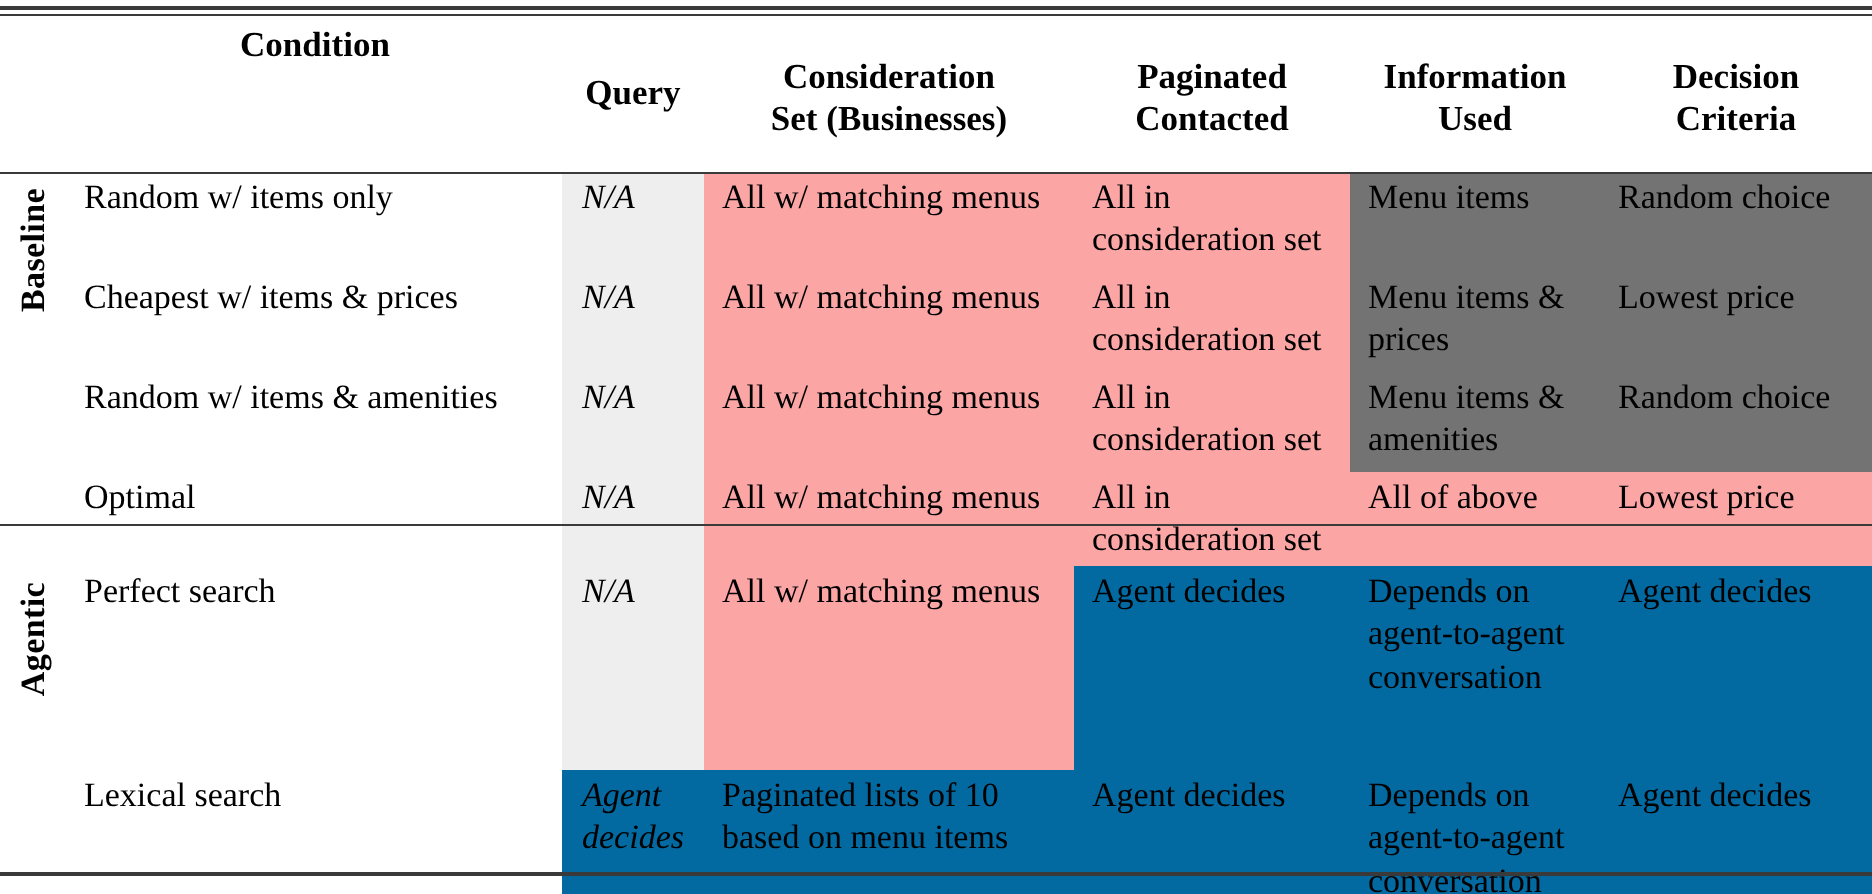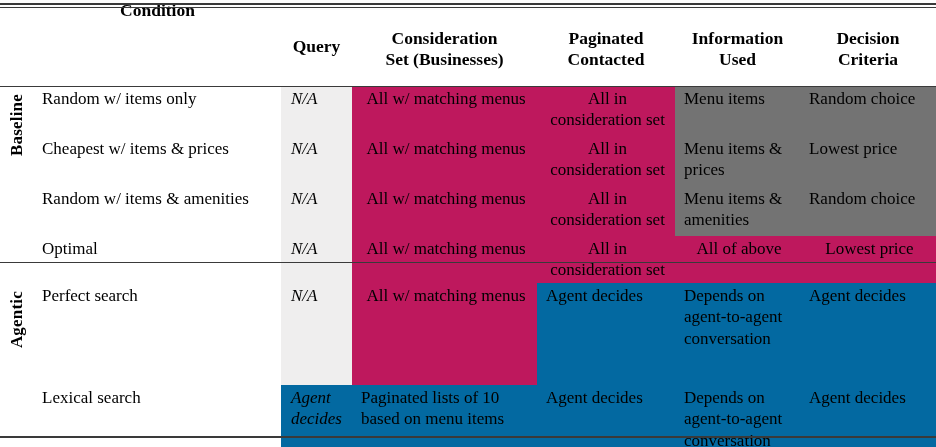--- a/index.html
+++ b/index.html
@@ -72,21 +72,21 @@
 
   
   thead th {
     font-weight: bold;
     font-size: 17.5px;
     line-height: 1.22;
     text-align: center;
     padding: 0;
     vertical-align: top;
   }
-  th.h-cond   { vertical-align: top;    padding-top: 0; }
+  th.h-cond   { vertical-align: top;    padding-top: 12px; }
   th.h-query  { vertical-align: top;    padding-top: 36px; }
   th.h-other  { vertical-align: top;    padding-top: 28px; }
 
   
   tbody td {
     font-size: 17px;
     line-height: 1.26;
     vertical-align: top;
     padding: 2px 0 2px 0;
     text-align: left;
@@ -116,21 +116,21 @@
     transform: rotate(180deg);
     font-weight: bold;
     font-size: 17px;
     letter-spacing: 0.2px;
     margin-top: 8px;
     white-space: nowrap;
   }
 
   
   .bg-gray   { background: #efeeee; }
-  .bg-green  { background: #be185d; text-align: center; }
+  .bg-green  { background: #fca5a5; }
   .bg-pink   { background: #737373; }
   .bg-cream  { background: #0369a1; }
 
   
   tr.r1 td { height: 46px; }
   tr.r2 td { height: 46px; }
   tr.r3 td { height: 46px; }
   tr.r4 td { height: 40px; }
   tr.a1 td { height: 98px; }
   tr.a2 td { height: 76px; }

